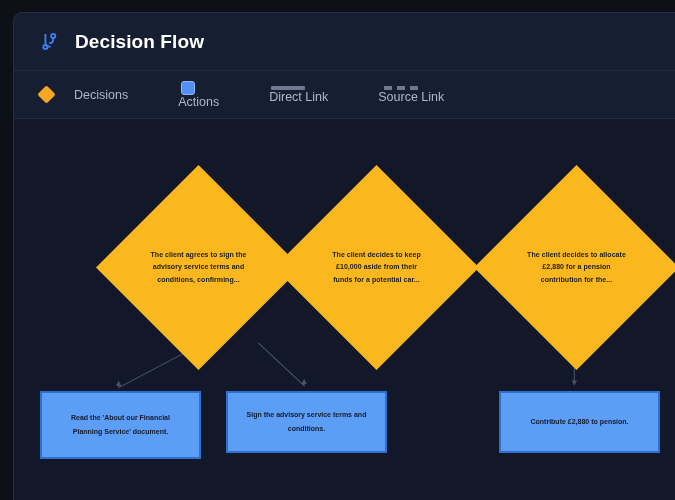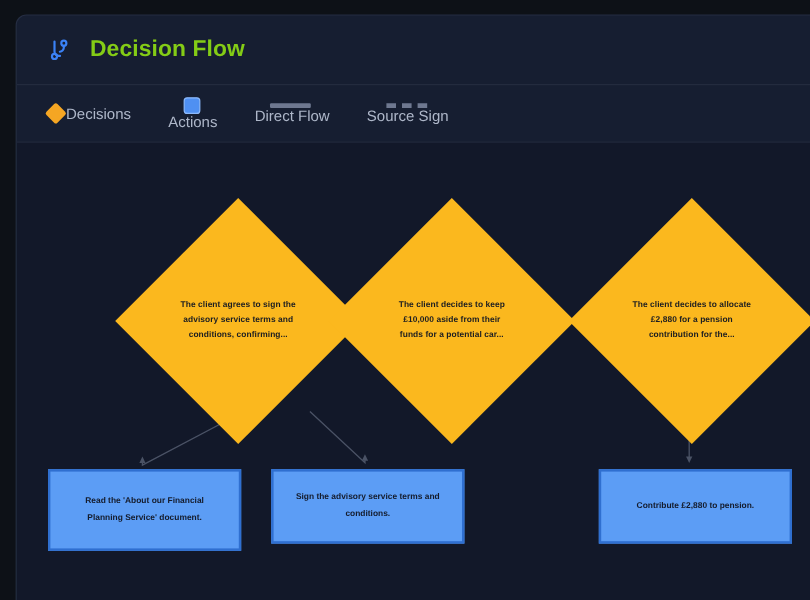--- a/index.html
+++ b/index.html
@@ -26,38 +26,38 @@
   .card-header {
     position: absolute; left: 0; top: 0;
     width: 100%; height: 58px;
     display: flex; align-items: center;
     padding-left: 25px;
     border-bottom: 1px solid #232b3e;
   }
   .brand-icon { width: 22px; height: 22px; display: block; flex: 0 0 auto; }
   .card-title {
     margin-left: 14px;
-    color: #84cc16;
+    color: #ffffff;
     font-size: 19px;
     font-weight: bold;
     letter-spacing: .1px;
   }
 
   
   .legend {
     position: absolute; left: 0; top: 58px;
     width: 100%; height: 48px;
     display: flex; align-items: center;
     padding-left: 26px;
     border-bottom: 1px solid #232b3e;
   }
   .legend-item { display: flex; align-items: center; }
   .legend-item + .legend-item { margin-left: 29px; flex-direction: column; }
   .legend-label {
-    margin-left: 2px;
+    margin-left: 21px;
     color: #aeb7c9;
     font-size: 12.5px;
   }
   .swatch-diamond {
     width: 13px; height: 13px;
     background: #f5a623;
     transform: rotate(45deg);
     border-radius: 2px;
     flex: 0 0 auto;
   }
@@ -148,25 +148,25 @@
       <div class="legend-item">
         <span class="swatch-diamond"></span>
         <span class="legend-label">Decisions</span>
       </div>
       <div class="legend-item">
         <span class="swatch-square"></span>
         <span class="legend-label">Actions</span>
       </div>
       <div class="legend-item">
         <span class="swatch-line"></span>
-        <span class="legend-label">Direct Flow</span>
+        <span class="legend-label">Direct Link</span>
       </div>
       <div class="legend-item">
         <span class="swatch-dash"></span>
-        <span class="legend-label">Source Sign</span>
+        <span class="legend-label">Source Link</span>
       </div>
     </div>
 
     <div class="canvas">
 
       <svg class="edges" viewBox="0 0 672 404" preserveAspectRatio="none">
         <defs>
           <marker id="arrow" markerWidth="6" markerHeight="6" refX="3" refY="3" orient="auto">
             <path d="M0,0.6 L5,3 L0,5.4 z" fill="#4a5265"></path>
           </marker>

